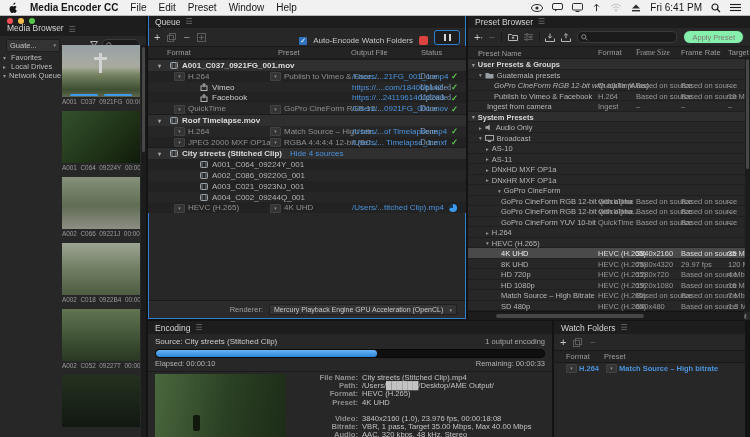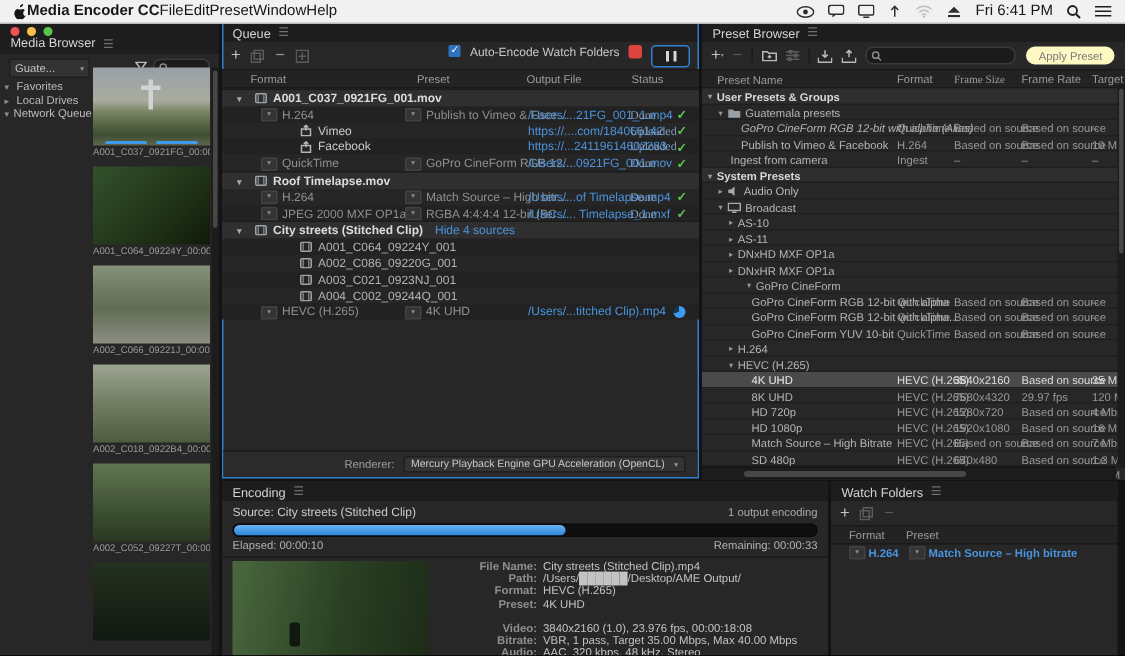--- a/index.html
+++ b/index.html
@@ -1,21 +1,21 @@
 <!DOCTYPE html>
 <html><head>
 <meta charset="utf-8">
 <style>
   html,body{margin:0;padding:0;background:#000;}
   .screen{position:relative;width:750px;height:437px;background:#131313;overflow:hidden;
           font-family:"Liberation Sans",sans-serif;-webkit-font-smoothing:antialiased;}
   
   .menubar{position:absolute;top:0;left:0;right:0;height:15px;background:#f1f1f1;
            border-bottom:1px solid #b9b9b9;display:flex;align-items:center;padding:0 9px;
-           font-size:10px;color:#161616;z-index:10;}
+           gap:12px;font-size:10px;color:#161616;z-index:10;}
   .menubar .app-title{font-weight:bold;}
   .mb-right{margin-left:auto;display:flex;align-items:center;gap:9px;}
   .mb-ic svg{display:block;}
   
   .panel{position:absolute;background:#272727;overflow:hidden;}
   #mediaPanel{left:0;top:15px;width:146px;height:422px;}
   #queuePanel{left:148px;top:15px;width:318px;height:304px;outline:1px solid #2e7fd2;outline-offset:-1px;}
   #presetPanel{left:468px;top:15px;width:282px;height:305px;}
   #encodingPanel{left:148px;top:321px;width:404px;height:116px;}
   #watchPanel{left:554px;top:321px;width:191px;height:116px;}
@@ -78,21 +78,21 @@
   .q-pre{left:136px;color:#8f8f8f;}
   .q-file{left:204px;color:#4b93dd;}
   .q-status{left:272px;color:#7e9dc0;font-family:Liberation Serif, serif;}
   .q-check{left:303px;color:#5cc34e;font-weight:bold;font-size:8.5px;top:0.5px;}
   .p-icon{left:52px;top:1.5px;}
   .p-name{left:64px;color:#cccccc;}
   .s-icon{left:52px;top:2px;}
   .s-name{left:64px;color:#b3b3b3;}
   .ring{position:absolute;left:301px;top:1.5px;width:8px;height:8px;border-radius:50%;
         background:conic-gradient(#3b9bef 0 72%,#17364f 0);}
-  .qright{margin-left:auto;display:flex;align-items:flex-start;gap:6px;}
+  .qright{margin-left:auto;display:flex;align-items:flex-end;gap:6px;}
   .cbx{width:8px;height:8px;background:#2e71bd;border:1px solid #1d5globa;border-radius:1px;color:#fff;
        font-size:7px;line-height:8px;text-align:center;}
   .cbx-label{font-size:8px;color:#c8c8c8;}
   .stopbtn{width:9px;height:9px;background:#dd4440;border-radius:2px;}
   .pausebtn{width:24px;height:13px;border:1px solid #2e7fd2;border-radius:3px;background:#1e1e1e;
             display:flex;align-items:center;justify-content:center;gap:3px;}
   .pausebtn i{width:2px;height:7px;background:#d6d6d6;}
   .rbar{position:absolute;left:1px;right:1px;bottom:1px;height:17px;background:#2b2b2b;
         border-top:1px solid #191919;display:flex;align-items:center;justify-content:flex-end;
         padding-right:8px;gap:6px;font-size:7.5px;color:#9e9e9e;}
@@ -103,21 +103,21 @@
   .prow{position:relative;height:9.5px;font-size:7.5px;color:#b5b5b5;background:#272727;
         border-bottom:1px solid #1f1f1f;white-space:nowrap;}
   .prow.group0{background:#2e2e2e;color:#d8d8d8;font-weight:bold;}
   .prow.sel{background:#4a4a4a;color:#ededed;}
   .prow.sel .pc{color:#dedede;}
   .pname{position:absolute;top:1px;display:flex;align-items:center;gap:3px;}
   .pchev{color:#979797;font-size:5.5px;}
   .pital{font-style:italic;}
   .pc{position:absolute;top:1px;color:#989898;}
   .pc1{left:130px;}.pc2{left:168px;}.pc3{left:213px;}.pc4{left:260px;}
-  .apply{margin-left:auto;background:#fef9c3;border:1px solid #2b2b2b;color:#7a7a7a;font-size:7.5px;
+  .apply{margin-left:auto;background:#86efac;border:1px solid #2b2b2b;color:#7a7a7a;font-size:7.5px;
          border-radius:7px;padding:1.5px 8px;white-space:nowrap;}
   .psearch{width:148px;height:10px;background:#1b1b1b;border:1px solid #3a3a3a;border-radius:5px;
            display:flex;align-items:center;padding:0 3px;color:#777;font-size:7px;gap:2px;}
   .hscroll{position:absolute;left:0;right:6px;bottom:0;height:8px;background:#1c1c1c;border-top:1px solid #141414;}
   .hthumb{position:absolute;left:28px;top:1.5px;width:148px;height:4px;background:#474747;border-radius:2px;}
   
   .srcrow{display:flex;justify-content:space-between;padding:0 7px;font-size:8px;color:#cccccc;margin-top:3px;}
   .srcrow .right{color:#a8a8a8;font-size:7.5px;}
   .pbar{margin:3px 7px 0;height:7px;border-radius:4px;background:#0f0f0f;border:1px solid #090909;overflow:hidden;}
   .pfill{height:100%;border-radius:4px;background:linear-gradient(#6cb4f6,#2a85d8);}

